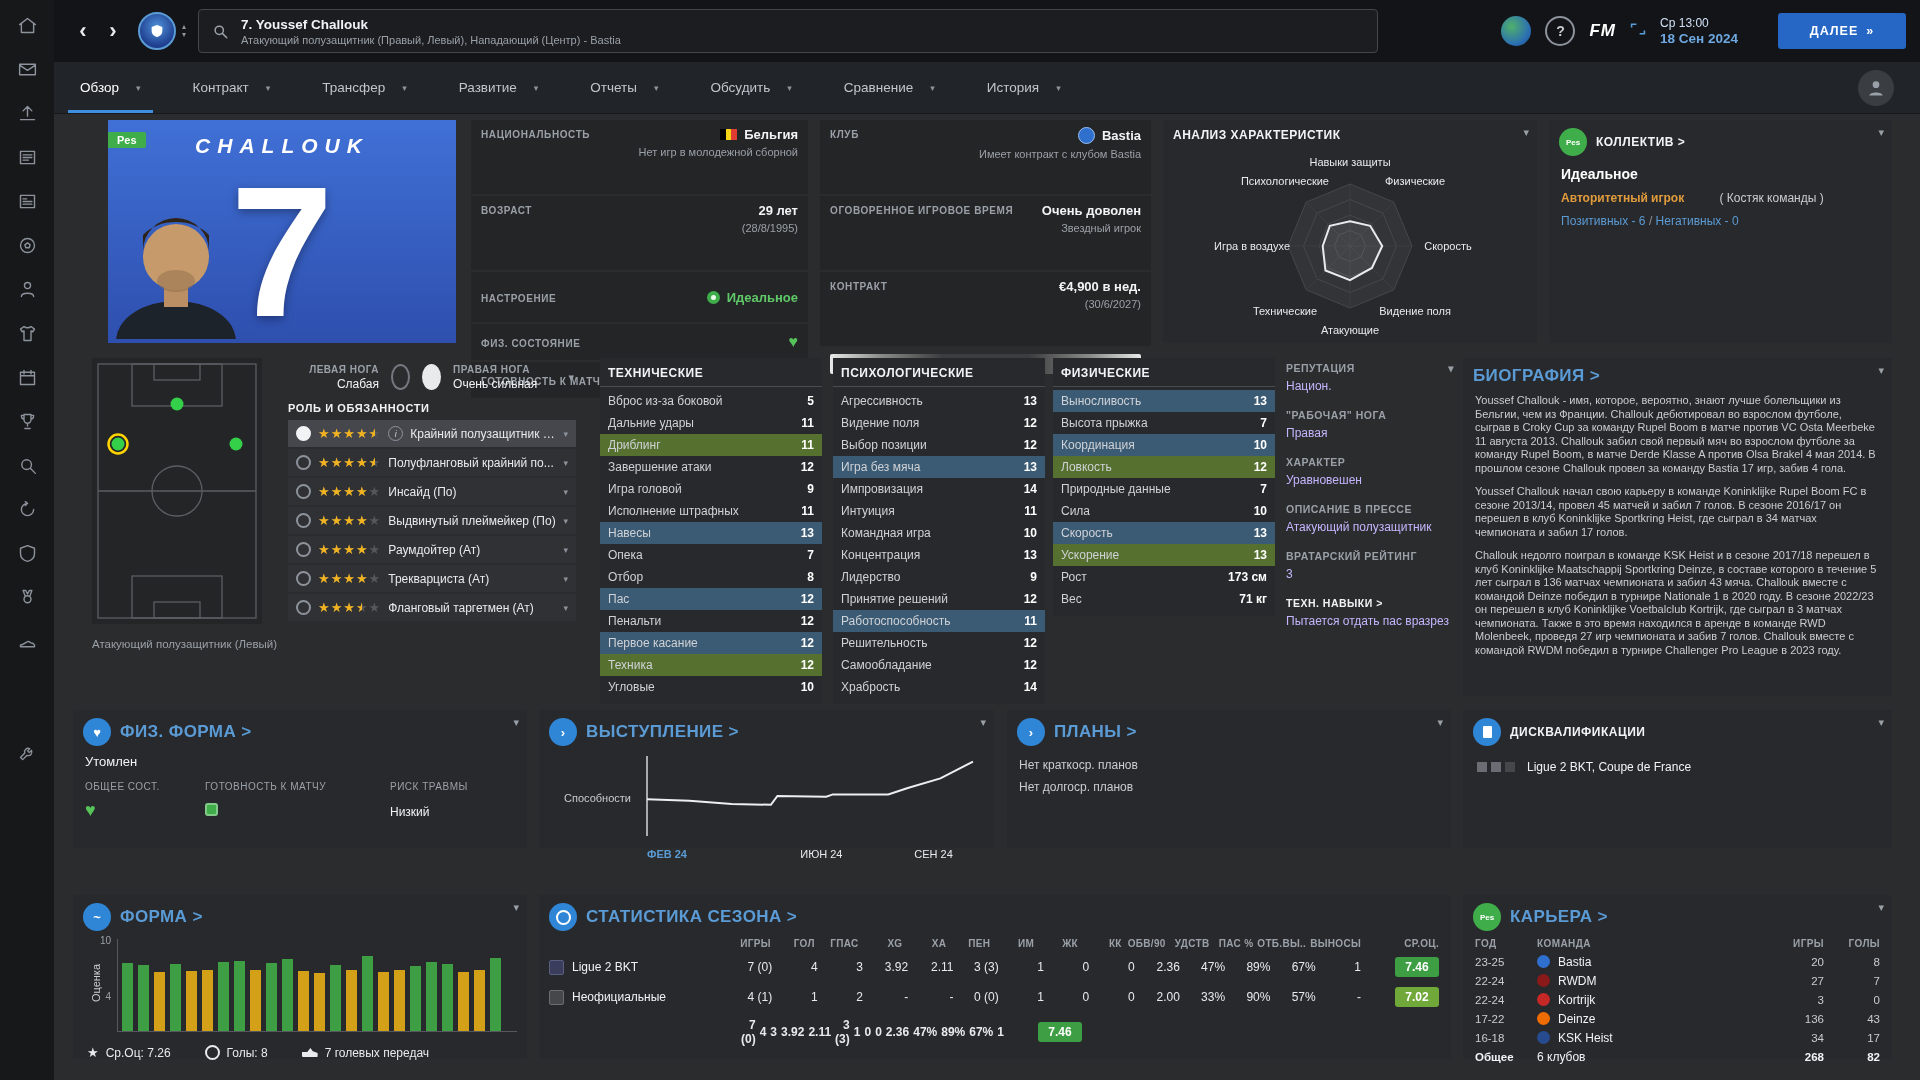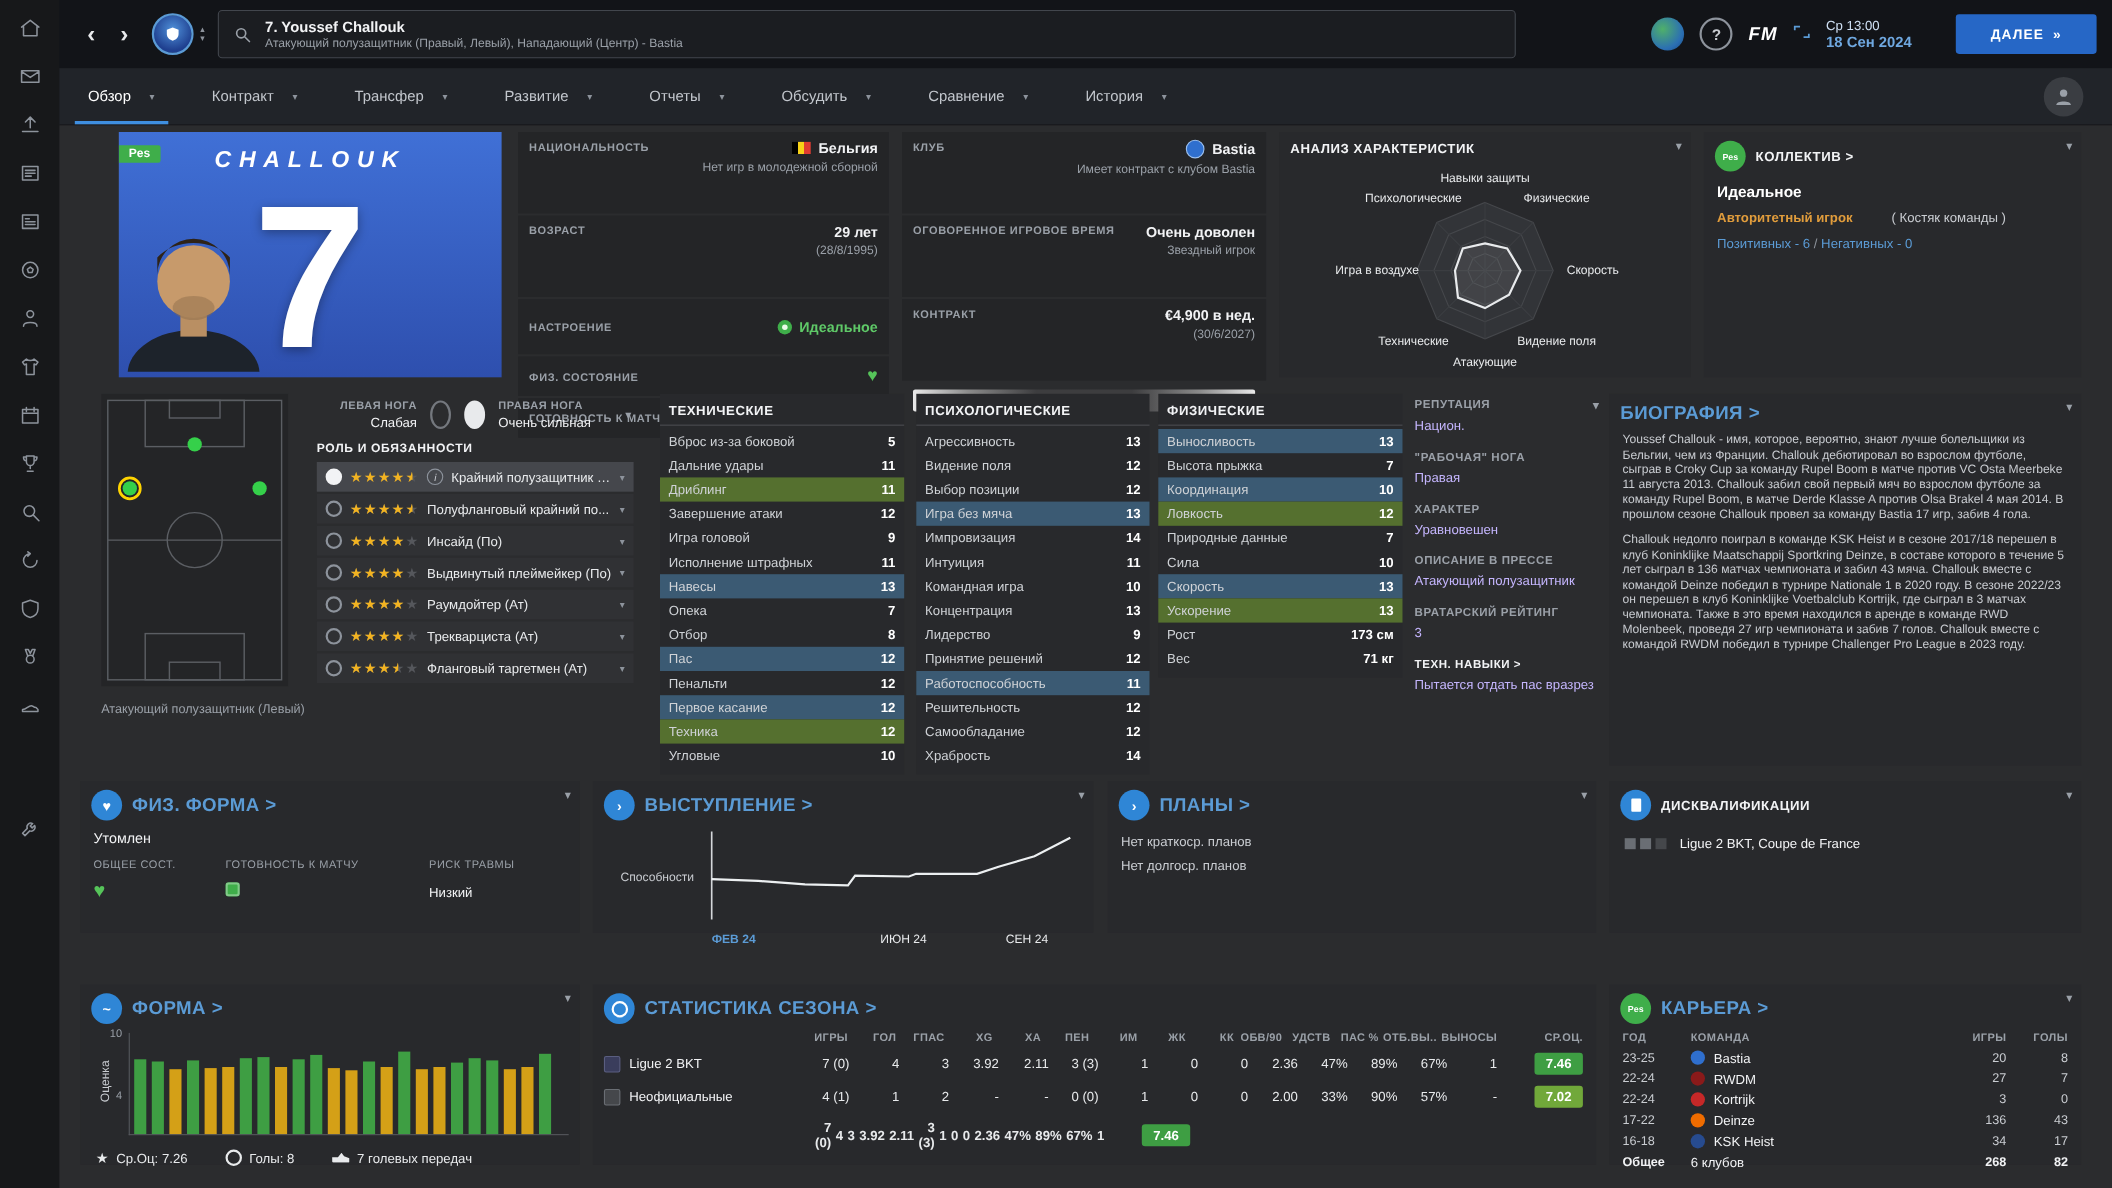--- a/index.html
+++ b/index.html
@@ -749,20 +749,21 @@
       </div>
     </div>
 
   <div class="abs panel" style="left:1409px;top:244px;width:429px;height:338px;">
     <div class="phead">
         <span class="ptitle-blue">БИОГРАФИЯ &gt;</span>
       </div>
     <span class="pchev">▾</span>
     <div id="bio-text">
         <p class="bio-p">Youssef Challouk - имя, которое, вероятно, знают лучше болельщики из Бельгии, чем из Франции. Challouk дебютировал во взрослом футболе, сыграв в Croky Cup за команду Rupel Boom в матче против VC Osta Meerbeke 11 августа 2013. Challouk забил свой первый мяч во взрослом футболе за команду Rupel Boom, в матче Derde Klasse A против Olsa Brakel 4 мая 2014. В прошлом сезоне Challouk провел за команду Bastia 17 игр, забив 4 гола.</p>
+        <p class="bio-p">Youssef Challouk начал свою карьеру в команде Koninklijke Rupel Boom FC в сезоне 2013/14, провел 45 матчей и забил 7 голов. В сезоне 2016/17 он перешел в клуб Koninklijke Sportkring Heist, где сыграл в 34 матчах чемпионата и забил 17 голов.</p>
         <p class="bio-p">Challouk недолго поиграл в команде KSK Heist и в сезоне 2017/18 перешел в клуб Koninklijke Maatschappij Sportkring Deinze, в составе которого в течение 5 лет сыграл в 136 матчах чемпионата и забил 43 мяча. Challouk вместе с командой Deinze победил в турнире Nationale 1 в 2020 году. В сезоне 2022/23 он перешел в клуб Koninklijke Voetbalclub Kortrijk, где сыграл в 3 матчах чемпионата. Также в это время находился в аренде в команде RWD Molenbeek, проведя 27 игр чемпионата и забив 7 голов. Challouk вместе с командой RWDM победил в турнире Challenger Pro League в 2023 году.</p>
       </div>
   </div>
 
   <div class="abs panel" style="left:19px;top:596px;width:454px;height:138px;">
     <div class="phead">
       <span class="picon">♥</span>
       <span class="ptitle-blue">ФИЗ. ФОРМА &gt;</span>
     </div>
     <span class="pchev">▾</span>

